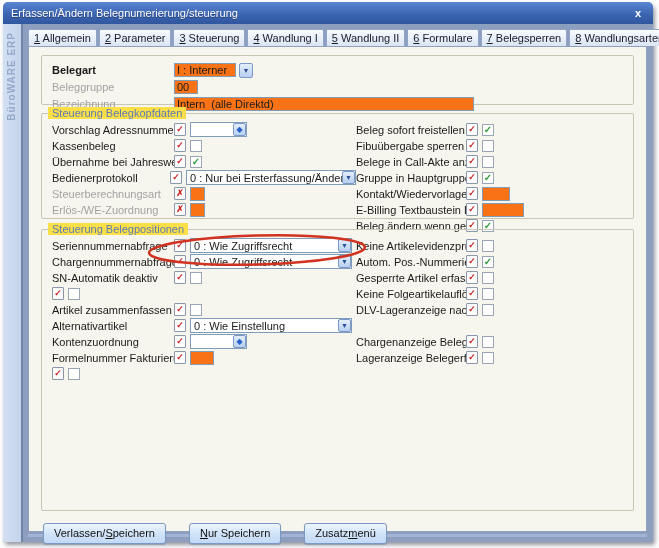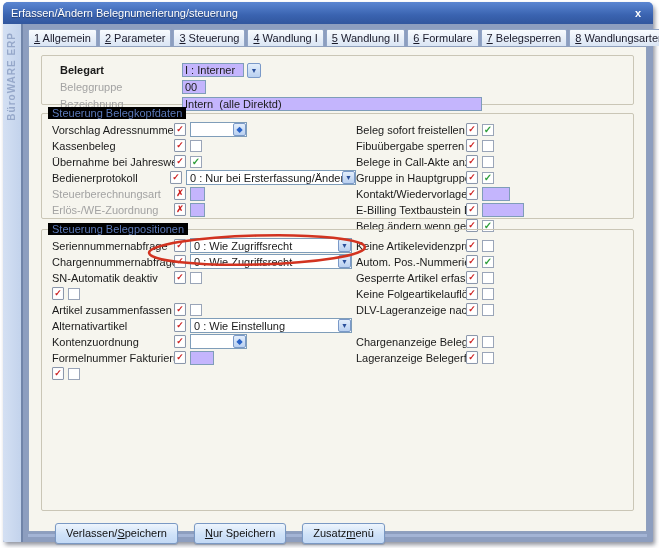--- a/index.html
+++ b/index.html
@@ -13,47 +13,47 @@
   .brand { position:absolute; top:8px; left:3px; writing-mode:vertical-rl; transform:rotate(180deg); color:#96a8ca; font-weight:bold; font-size:10px; letter-spacing:1px; }
   .tabbar { position:absolute; left:25px; top:3px; right:6px; height:19px; display:flex; align-items:flex-end; }
   .tab { background:linear-gradient(#f8fbfe,#dae5f4); border:1px solid #91a5c6; border-bottom:none; border-radius:2px 2px 0 0; padding:2px 5px 2px 5px; margin-right:2px; color:#1a1a2a; white-space:nowrap; cursor:default; height:17px; }
   .tab u { text-decoration:underline; }
   .panel { position:absolute; left:25px; top:22px; right:6px; bottom:10px; background:#f6f5ee; border:1px solid #8fa0bd; z-index:2; padding:8px 12px 6px 12px; }
   .bottom-stripe { position:absolute; left:25px; right:6px; bottom:5px; height:3px; background:#a3b4d5; }
   .groupbox { position:relative; border:1px solid #cac6b6; border-radius:2px; padding:8px 8px 4px 10px; }
   .gb-top { height:50px; padding-top:6px; }
   .gb-kopf { margin-top:8px; height:106px; }
   .gb-pos  { margin-top:10px; height:282px; }
-  .legend { position:absolute; top:-7px; left:6px; background:#000000; padding:0 4px; color:#5b79b8; white-space:nowrap; }
+  .legend { position:absolute; top:-7px; left:6px; background:#fde047; padding:0 4px; color:#5b79b8; white-space:nowrap; }
   .cols { display:flex; }
   .col-l { width:304px; }
   .col-r { flex:1; }
   .row { display:flex; align-items:center; height:15px; margin-bottom:1px; }
   .lbl { width:122px; color:#1a1a1a; white-space:nowrap; overflow:hidden; }
   .col-r .lbl { width:110px; }
   .lbl.dis { color:#a3a3a3; }
   .lbl.strong { font-weight:bold; }
-  .top-row { height:16px;margin-left:8px; }
+  .top-row { height:16px; }
   .doc { width:12px; height:13px; background:#fff; border:1px solid #8b97ab; border-radius:1px; margin-right:4px; display:inline-flex; align-items:center; justify-content:center; box-shadow:inset 0 0 1px #cfd6e0; flex:none; }
   .doc b { color:#cc1f1f; font-size:9px; font-weight:bold; line-height:9px; font-style:normal; }
   .cb { width:12px; height:12px; background:#fff; border:1px solid #9aa5b8; display:inline-flex; align-items:center; justify-content:center; color:#2e9e3a; font-size:10px; font-weight:bold; line-height:10px; flex:none; }
-  .fld { background:#c4b5fd; border:1px solid #7f9db9; height:14px; padding:0 2px; display:inline-flex; align-items:center; white-space:pre; overflow:hidden; }
+  .fld { background:#f97316; border:1px solid #7f9db9; height:14px; padding:0 2px; display:inline-flex; align-items:center; white-space:pre; overflow:hidden; }
   .w15{width:15px;} .w24{width:24px;} .w28{width:28px;} .w42{width:42px;} .w62{width:62px;} .w300{width:300px;}
   .sel { background:#fff; border:1px solid #7f9db9; height:15px; display:inline-flex; align-items:center; flex:none; }
   .sel .sel-val { flex:1; padding:0 3px; white-space:nowrap; overflow:hidden; }
   .w160{width:162px;} .w168{width:170px;}
   .dd, .dd-sep, .spin-btn { width:13px; height:13px; background:linear-gradient(#e3eefb,#b9d0f0); border:1px solid #7a99c8; border-radius:2px; display:inline-flex; align-items:center; justify-content:center; color:#2a4f9a; font-size:7px; line-height:7px; flex:none; }
   .dd { margin-right:0; }
   .dd-sep { margin-left:3px; height:15px; width:14px; }
   .spinner { background:#fff; border:1px solid #7f9db9; height:15px; width:57px; display:inline-flex; align-items:center; flex:none; }
   .spinner .spin-val { flex:1; padding:0 2px; }
   .spin-btn { color:#2a63c8; font-size:8px; }
   .spacer { height:16px; }
   .annot { position:absolute; left:104px; top:1px; width:222px; height:40px; pointer-events:none; z-index:5; }
-  .btnrow { margin-top:12px; margin-left:14px; display:flex; gap:16px; }
+  .btnrow { margin-top:12px; margin-left:2px; display:flex; gap:23px; }
   .btn { font-family:"Liberation Sans",sans-serif; font-size:11px; color:#111; background:linear-gradient(#eef5fd,#cfe2f8 55%,#c3d9f5); border:1px solid #7a99c4; border-radius:3px; padding:3px 10px 4px 10px; box-shadow:0 1px 1px rgba(70,90,120,.35); cursor:default; }
   .btn u { text-decoration:underline; }
 </style>
 </head>
 <body>
 
 <div class="window">
   <div class="titlebar">
     <span class="title">Erfassen/Ändern Belegnumerierung/steuerung</span>
     <span class="close-x">x</span>

